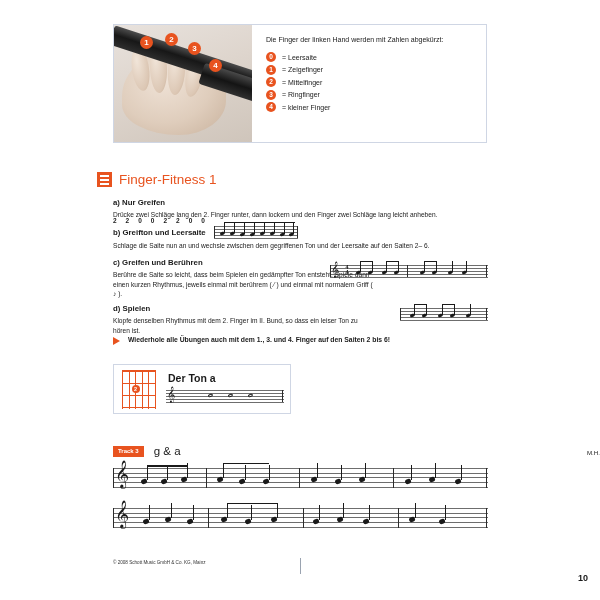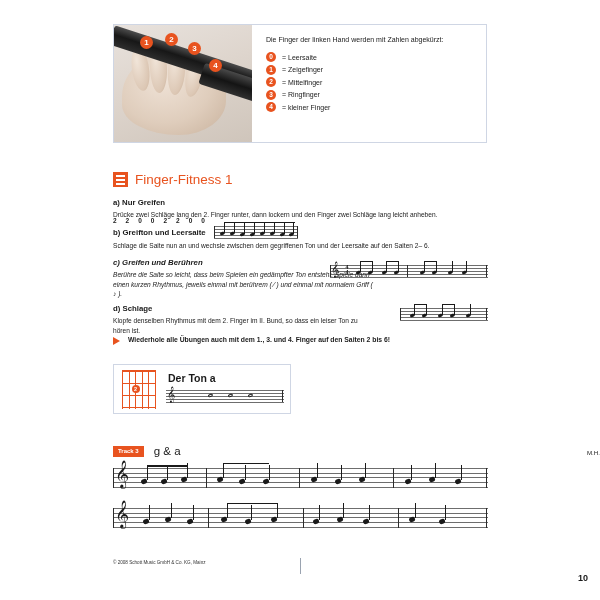--- a/index.html
+++ b/index.html
@@ -133,21 +133,21 @@
     line-height: 10px;
     text-align: center;
     font-weight: bold;
     margin-right: 6px;
     flex: 0 0 auto;
   }
 
   
   .sec-head {
     position: absolute;
-    left: 113px;
+    left: 97px;
     top: 172px;
     display: flex;
     align-items: center;
   }
   .sec-icon {
     width: 15px;
     height: 15px;
     background: #e8531f;
     margin-right: 7px;
     position: relative;
@@ -525,21 +525,21 @@
       </span>
     </div>
     <p class="ex-body wide">Schlage die Saite nun an und wechsle zwischen dem gegriffenen Ton und der Leersaite auf den Saiten 2– 6.</p>
   </div>
 
   <div class="ex" style="top:198px;">
     <div class="ex-title">a) Nur Greifen</div>
     <p class="ex-body wide">Drücke zwei Schläge lang den 2. Finger runter, dann lockern und den Finger zwei Schläge lang leicht anheben.</p>
   </div>
 
-  <div class="ex" style="top:258px;font-style:italic;">
+  <div class="ex" style="top:258px;">
     <div class="ex-title">c) Greifen und Berühren</div>
     <p class="ex-body">Berühre die Saite so leicht, dass beim Spielen ein gedämpfter Ton entsteht. Spiele dann einen kurzen Rhythmus, jeweils einmal mit berührem ( ⁄ ) und einmal mit normalem Griff ( ♪ ).</p>
   </div>
 
   <div class="rhythm-box" style="left:330px;top:265px;width:158px;">
     <div style="position:relative;height:12.4px;">
       <span class="staff5" style="position:absolute;left:0;top:0;width:158px;"></span>
       <span class="clef" style="left:1px;top:-3px;">𝄞</span>
       <span class="timesig" style="left:14px;top:-0.5px;width:6px;">4<br>4</span>
       <span class="barline" style="left:0;"></span>
@@ -561,21 +561,21 @@
       <span class="stem" style="left:106.3px;top:-4.5px;"></span>
       <span class="beam" style="left:94px;top:-4.5px;width:12.5px;"></span>
       <span class="note" style="left:118px;top:5.5px;"></span>
       <span class="stem" style="left:122.3px;top:-4.5px;"></span>
       <span class="note" style="left:132px;top:5.5px;"></span>
       <span class="stem" style="left:136.3px;top:-4.5px;"></span>
     </div>
   </div>
 
   <div class="ex" style="top:304px;">
-    <div class="ex-title">d) Schlage</div>
+    <div class="ex-title">d) Spielen</div>
     <p class="ex-body">Klopfe denselben Rhythmus mit dem 2. Finger im II. Bund, so dass ein leiser Ton zu hören ist.</p>
   </div>
 
   <div class="rhythm-box" style="left:400px;top:308px;width:88px;">
     <div style="position:relative;height:12.4px;">
       <span class="staff5" style="position:absolute;left:0;top:0;width:88px;"></span>
       <span class="barline" style="left:0;"></span>
       <span class="barline" style="left:86px;"></span>
       <span class="note" style="left:10px;top:5.5px;"></span>
       <span class="stem" style="left:14.3px;top:-4.5px;"></span>

